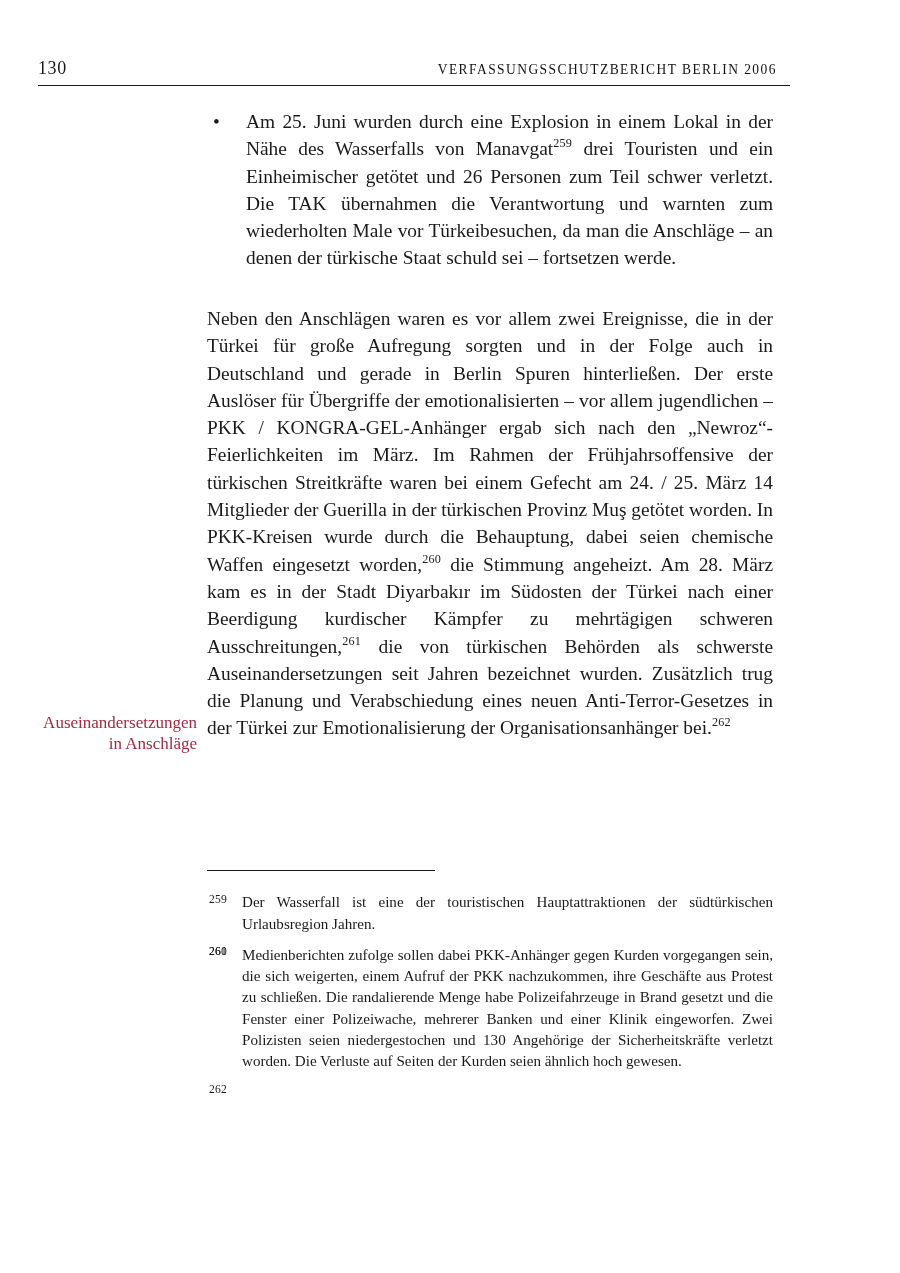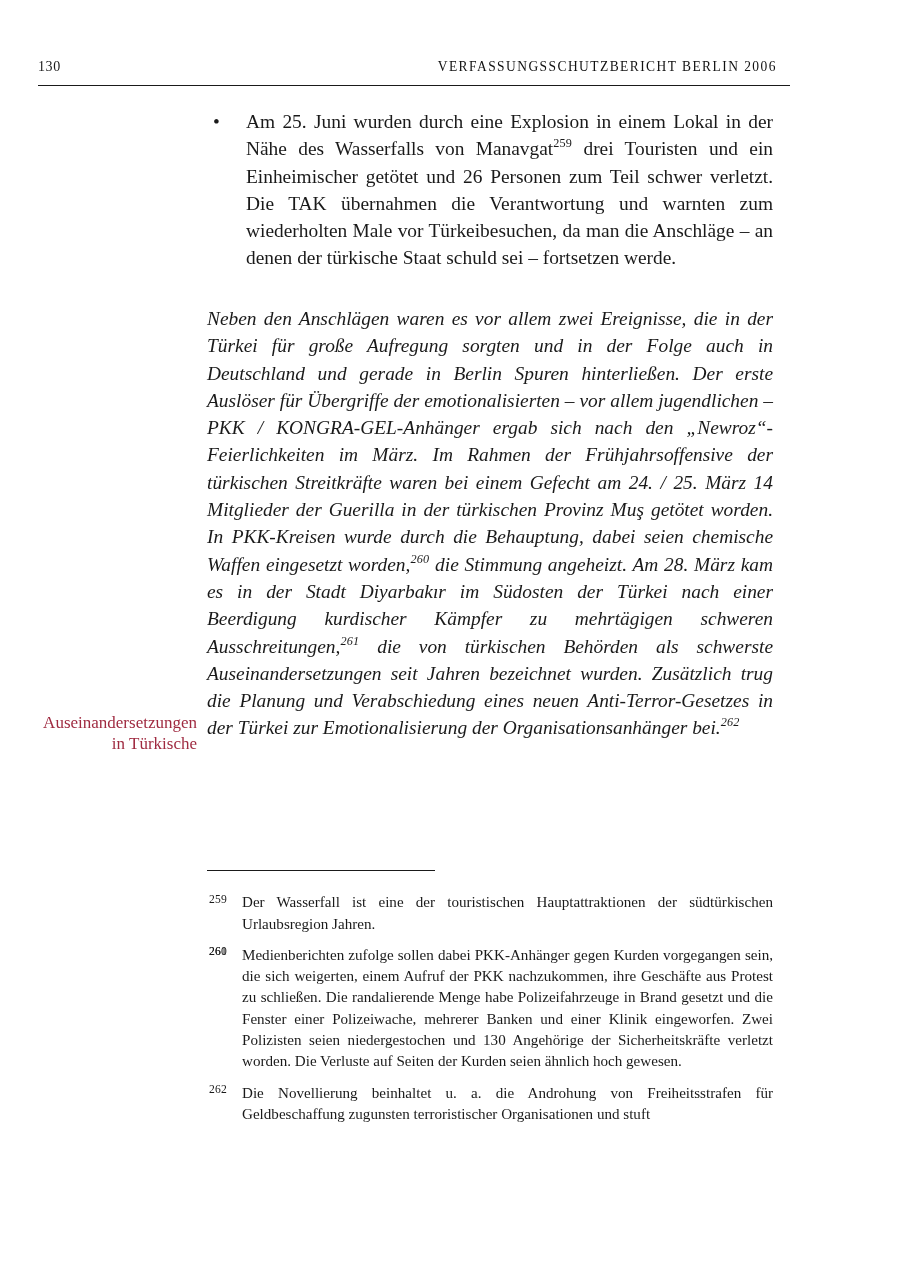--- a/index.html
+++ b/index.html
@@ -25,21 +25,21 @@
   .running-head {
     position: absolute;
     left: 38px;
     top: 58px;
     width: 752px;
     display: flex;
     align-items: baseline;
     justify-content: space-between;
   }
   .folio {
-    font-size: 14px;
+    font-size: 18px;
     letter-spacing: 0.6px;
     color: #1a1a1a;
   }
   .head-title {
     font-size: 14.5px;
     letter-spacing: 1.55px;
     font-variant: small-caps;
     text-transform: uppercase;
     color: #111;
     font-stretch: condensed;
@@ -63,21 +63,20 @@
     width: 900px;
   }
 
   p.body, li.body {
     margin: 0;
     font-size: 19.4px;
     line-height: 27.3px;
     text-align: justify;
     text-justify: inter-word;
     hyphens: manual;
-    font-style: italic;
   }
 
   
   .bullet-block {
     position: absolute;
     left: 207px;
     top: 8px;
     width: 566px;
   }
   .bullet-item {
@@ -167,37 +166,37 @@
     <div class="bullet-block">
       <div class="bullet-item">
         <span class="bullet-mark">•</span><span>Am 25. Juni wurden durch eine Explosion in einem Lokal in der Nähe des Wasserfalls von Manavgat</span><sup class="fn">259</sup><span> drei Touristen und ein Einheimischer getötet und 26 Personen zum Teil schwer verletzt. Die TAK übernahmen die Verantwortung und warnten zum wiederholten Male vor Türkeibesuchen, da man die Anschläge – an denen der türkische Staat schuld sei – fortsetzen werde.</span>
       </div>
     </div>
 
     <p class="body para-main"><span>Neben den Anschlägen waren es vor allem zwei Ereignisse, die in der Türkei für große Aufregung sorgten und in der Folge auch in Deutschland und gerade in Berlin Spuren hinterließen. Der erste Auslöser für Übergriffe der emotionalisierten – vor allem jugendlichen – PKK / KONGRA-GEL-Anhänger ergab sich nach den „Newroz“-Feierlichkeiten im März. Im Rahmen der Frühjahrsoffensive der türkischen Streitkräfte waren bei einem Gefecht am 24. / 25. März 14 Mitglieder der Guerilla in der türkischen Provinz Muş getötet worden. In PKK-Kreisen wurde durch die Behauptung, dabei seien chemische Waffen eingesetzt worden,</span><sup class="fn">260</sup><span> die Stimmung angeheizt. Am 28. März kam es in der Stadt Diyarbakır im Südosten der Türkei nach einer Beerdigung kurdischer Kämpfer zu mehrtägigen schweren Ausschreitungen,</span><sup class="fn">261</sup><span> die von türkischen Behörden als schwerste Auseinandersetzungen seit Jahren bezeichnet wurden. Zusätzlich trug die Planung und Verabschiedung eines neuen Anti-Terror-Gesetzes in der Türkei zur Emotionalisierung der Organisationsanhänger bei.</span><sup class="fn">262</sup></p>
 
     <div class="margin-note">
       <div>Auseinandersetzungen</div>
-      <div>in Türkische</div>
+      <div>in Anschläge</div>
     </div>
 
     <div class="footnotes">
       <div class="fn-rule"></div>
 
       <div class="fn-item">
         <span class="fn-num">259</span><span>Der Wasserfall ist eine der touristischen Hauptattraktionen der südtürkischen Urlaubsregion Jahren.</span>
       </div>
 
       <div class="fn-item">
         <span class="fn-num">260</span>
       </div>
 
       <div class="fn-item">
         <span class="fn-num">261</span><span>Medienberichten zufolge sollen dabei PKK-Anhänger gegen Kurden vorgegangen sein, die sich weigerten, einem Aufruf der PKK nachzukommen, ihre Geschäfte aus Protest zu schließen. Die randalierende Menge habe Polizeifahrzeuge in Brand gesetzt und die Fenster einer Polizeiwache, mehrerer Banken und einer Klinik eingeworfen. Zwei Polizisten seien niedergestochen und 130 Angehörige der Sicherheitskräfte verletzt worden. Die Verluste auf Seiten der Kurden seien ähnlich hoch gewesen.</span>
       </div>
 
       <div class="fn-item">
-        <span class="fn-num">262</span><span>Die Novellierung beinhaltet u. a. die Androhung von Freiheitsstrafen für Geldbeschaffung zugunsten terroristischer Organisationen und stuft</span>
+        <span class="fn-num">262</span>
       </div>
     </div>
 
   </div>
 </div>
 
 </body></html>

